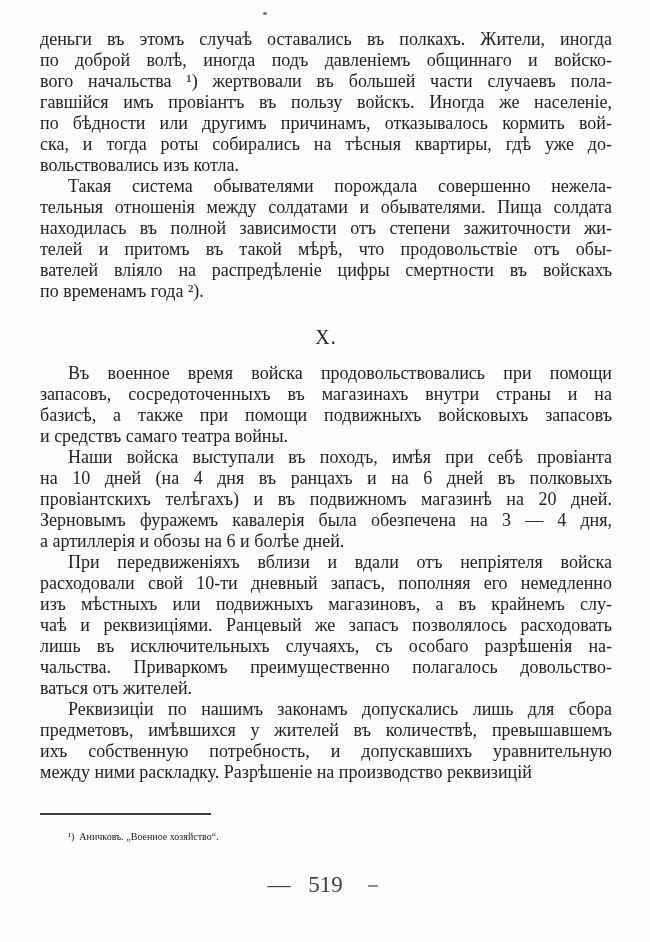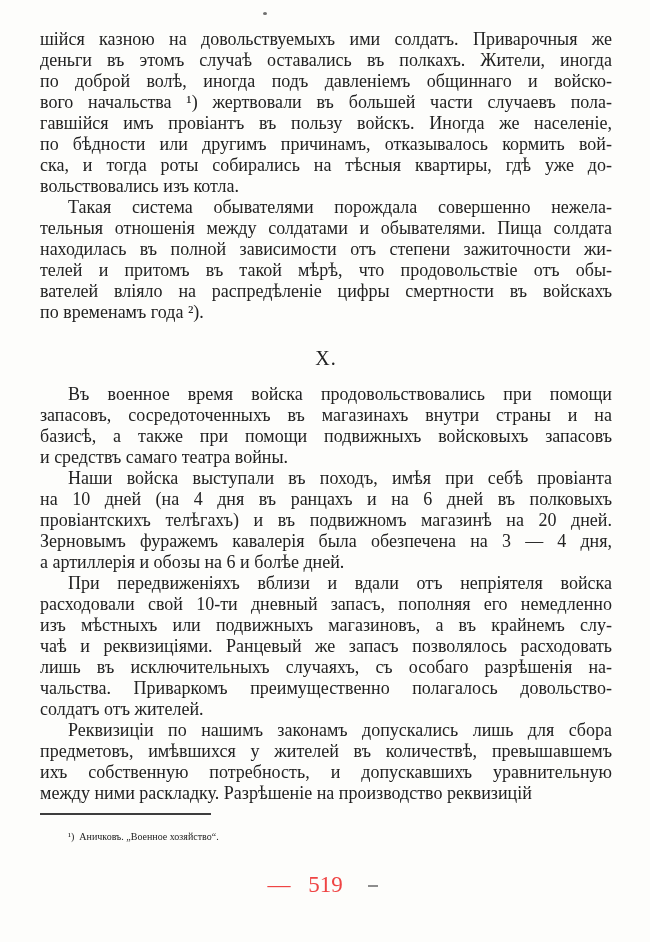--- a/index.html
+++ b/index.html
@@ -60,21 +60,21 @@
   .footnote { padding-left: 28px; }
   .footnote .fn-marker { margin-right: 5px; }
   .page-footer {
     position: absolute;
     left: 0;
     top: 872px;
     width: 610px;
     text-align: center;
     font-size: 23px;
     word-spacing: 12px;
-    color: #ef4444;
+    color: #404040;
   }
   .speck-dot {
     position: absolute;
     left: 263px;
     top: 12px;
     width: 4px;
     height: 3px;
     border-radius: 50%;
     background: #4a4a4a;
     opacity: 0.8;
@@ -90,21 +90,20 @@
 </style>
 </head>
 <body>
 
 <div class="page">
 
   <div class="speck-dot"></div>
 
   <div class="text-block">
       <div class="paragraph">
-        <div class="line">шійся казною на довольствуемыхъ ими солдатъ. Приварочныя же</div>
         <div class="line">деньги въ этомъ случаѣ оставались въ полкахъ. Жители, иногда</div>
         <div class="line">по доброй волѣ, иногда подъ давленіемъ общиннаго и войско-</div>
         <div class="line">вого начальства ¹) жертвовали въ большей части случаевъ пола-</div>
         <div class="line">гавшійся имъ провіантъ въ пользу войскъ. Иногда же населеніе,</div>
         <div class="line">по бѣдности или другимъ причинамъ, отказывалось кормить вой-</div>
         <div class="line">ска, и тогда роты собирались на тѣсныя квартиры, гдѣ уже до-</div>
         <div class="line last">вольствовались изъ котла.</div>
       </div>
       <div class="paragraph">
         <div class="line indent">Такая система обывателями порождала совершенно нежела-</div>
@@ -128,21 +127,21 @@
         <div class="line">Зерновымъ фуражемъ кавалерія была обезпечена на 3 — 4 дня,</div>
         <div class="line last">а артиллерія и обозы на 6 и болѣе дней.</div>
       </div>
       <div class="paragraph">
         <div class="line indent">При передвиженіяхъ вблизи и вдали отъ непріятеля войска</div>
         <div class="line">расходовали свой 10-ти дневный запасъ, пополняя его немедленно</div>
         <div class="line">изъ мѣстныхъ или подвижныхъ магазиновъ, а въ крайнемъ слу-</div>
         <div class="line">чаѣ и реквизиціями. Ранцевый же запасъ позволялось расходовать</div>
         <div class="line">лишь въ исключительныхъ случаяхъ, съ особаго разрѣшенія на-</div>
         <div class="line">чальства. Приваркомъ преимущественно полагалось довольство-</div>
-        <div class="line last">солдатъ отъ жителей.</div>
+        <div class="line last">ваться отъ жителей.</div>
       </div>
       <div class="paragraph">
         <div class="line indent">Реквизиціи по нашимъ законамъ допускались лишь для сбора</div>
         <div class="line">предметовъ, имѣвшихся у жителей въ количествѣ, превышавшемъ</div>
         <div class="line">ихъ собственную потребность, и допускавшихъ уравнительную</div>
         <div class="line last">между ними раскладку. Разрѣшеніе на производство реквизицій</div>
       </div>
     </div>
 
   <div class="footnote-sep"></div>

